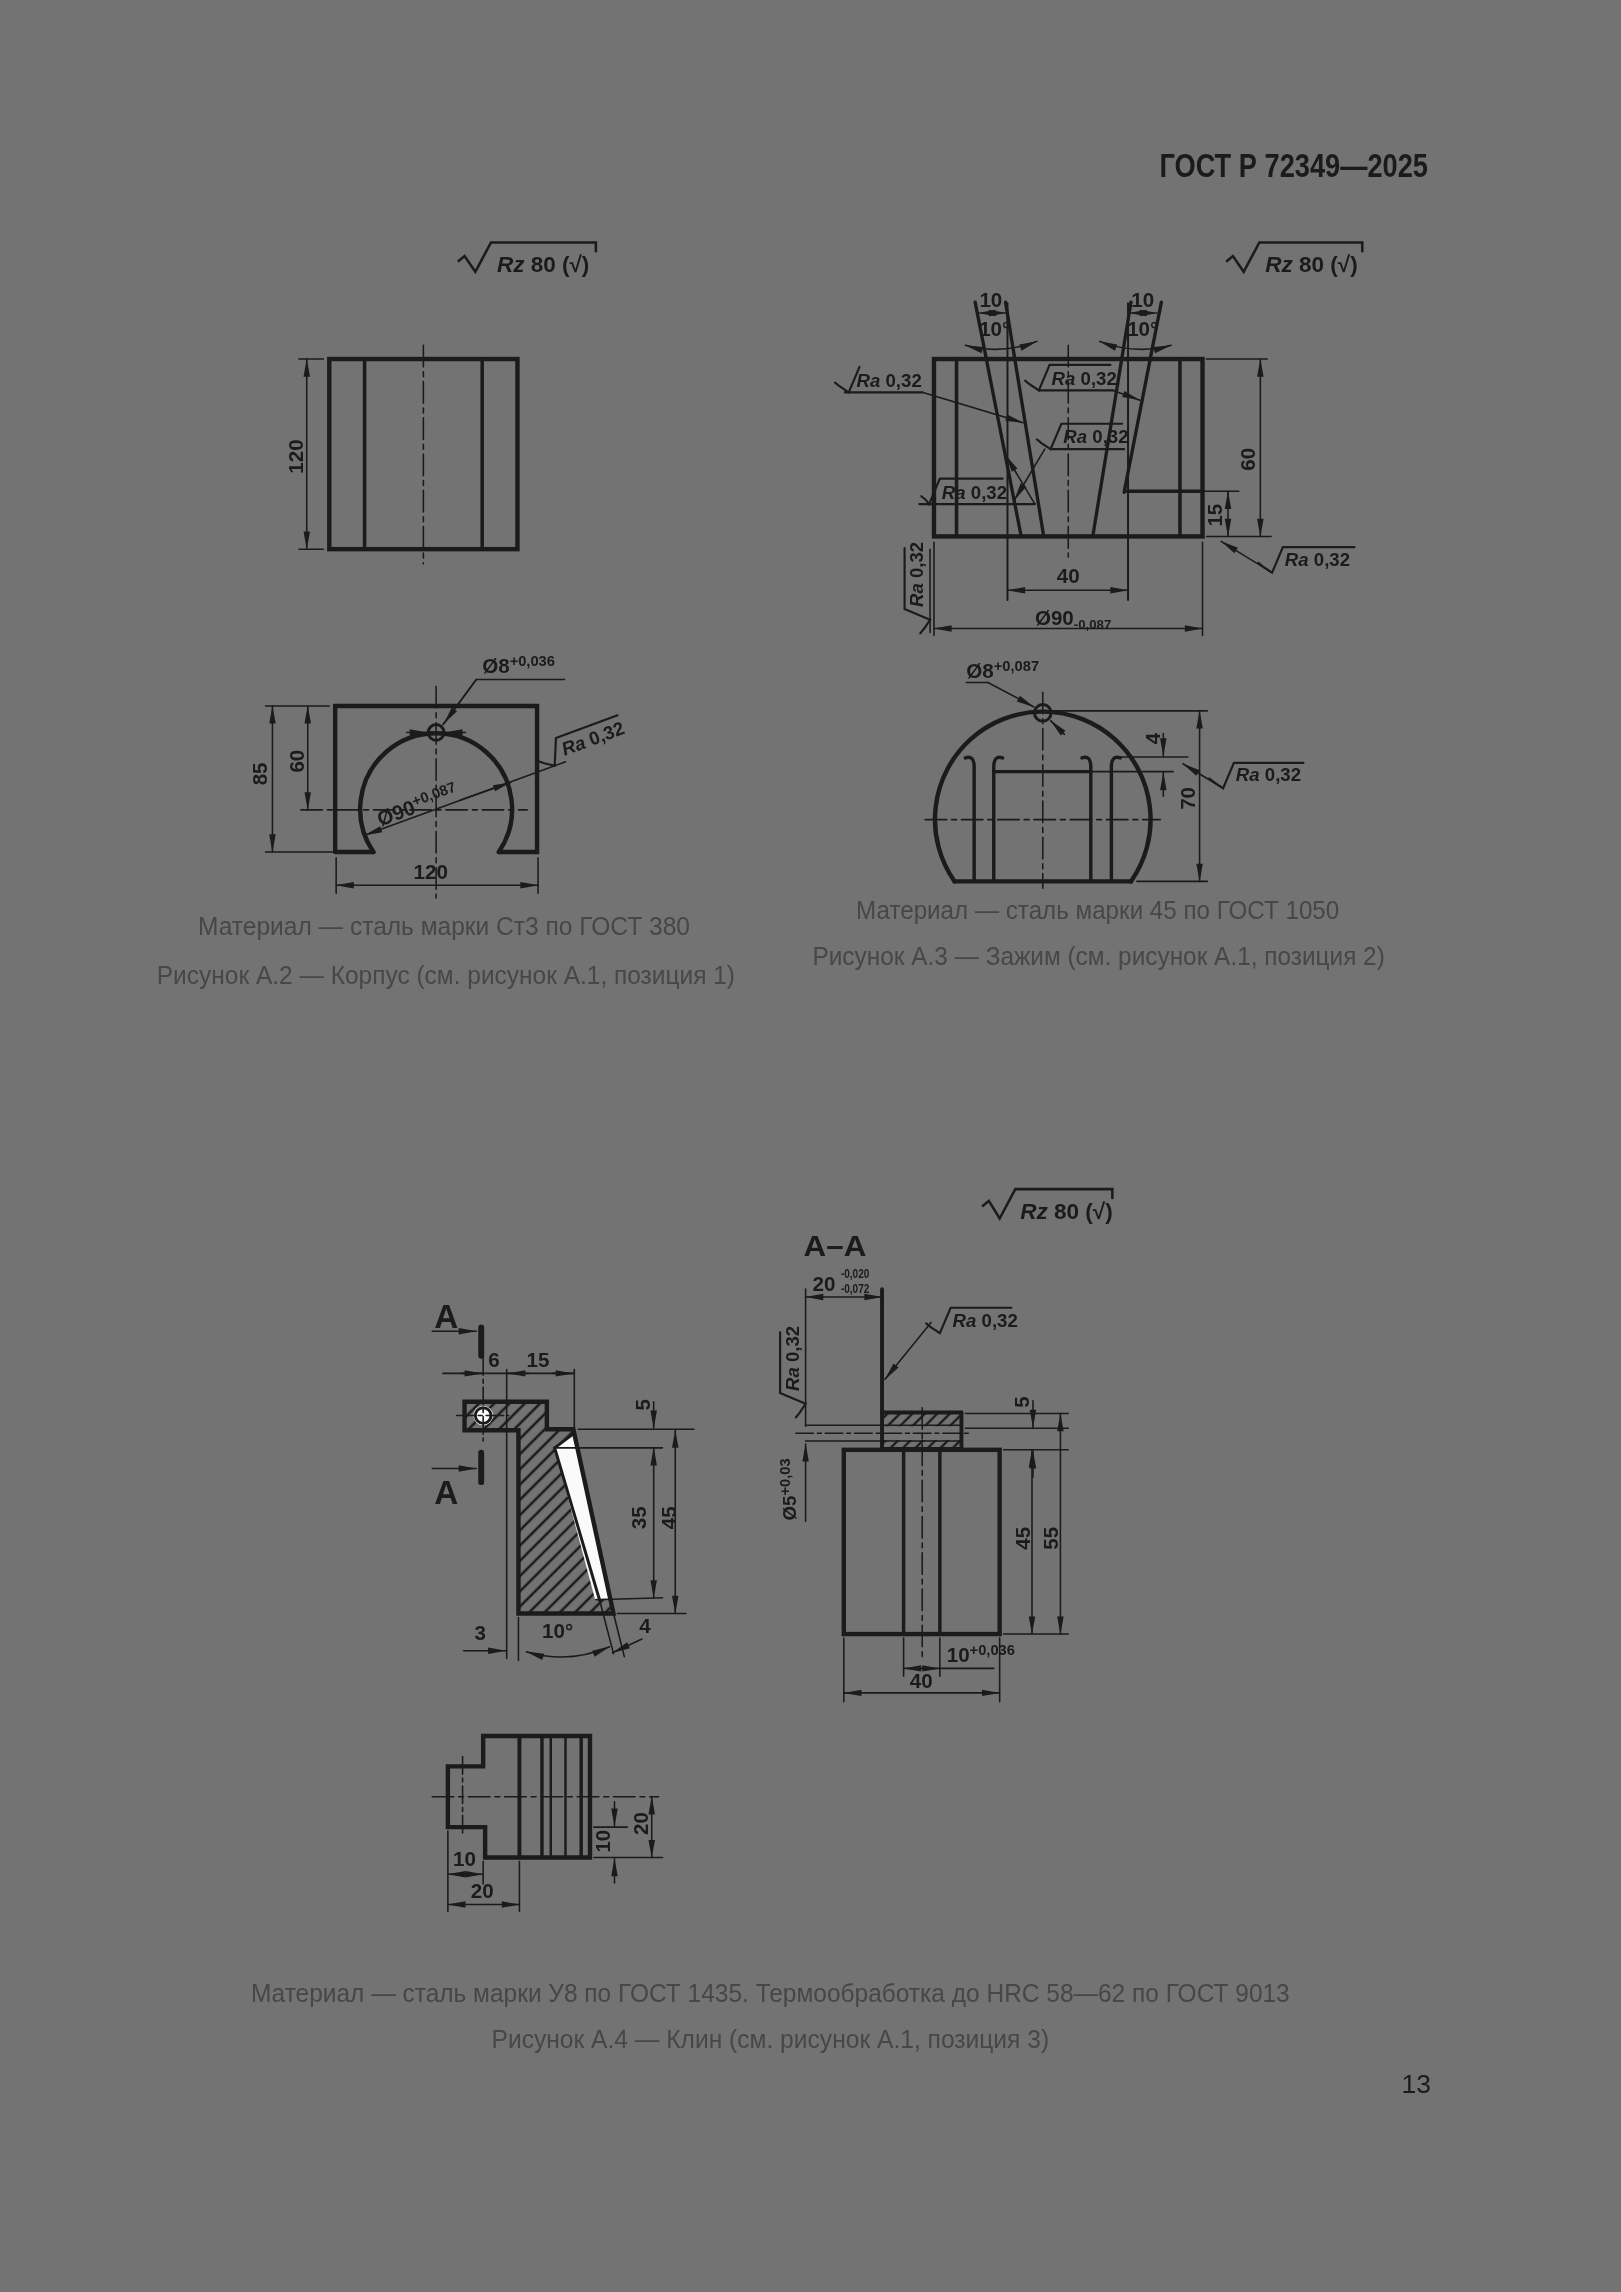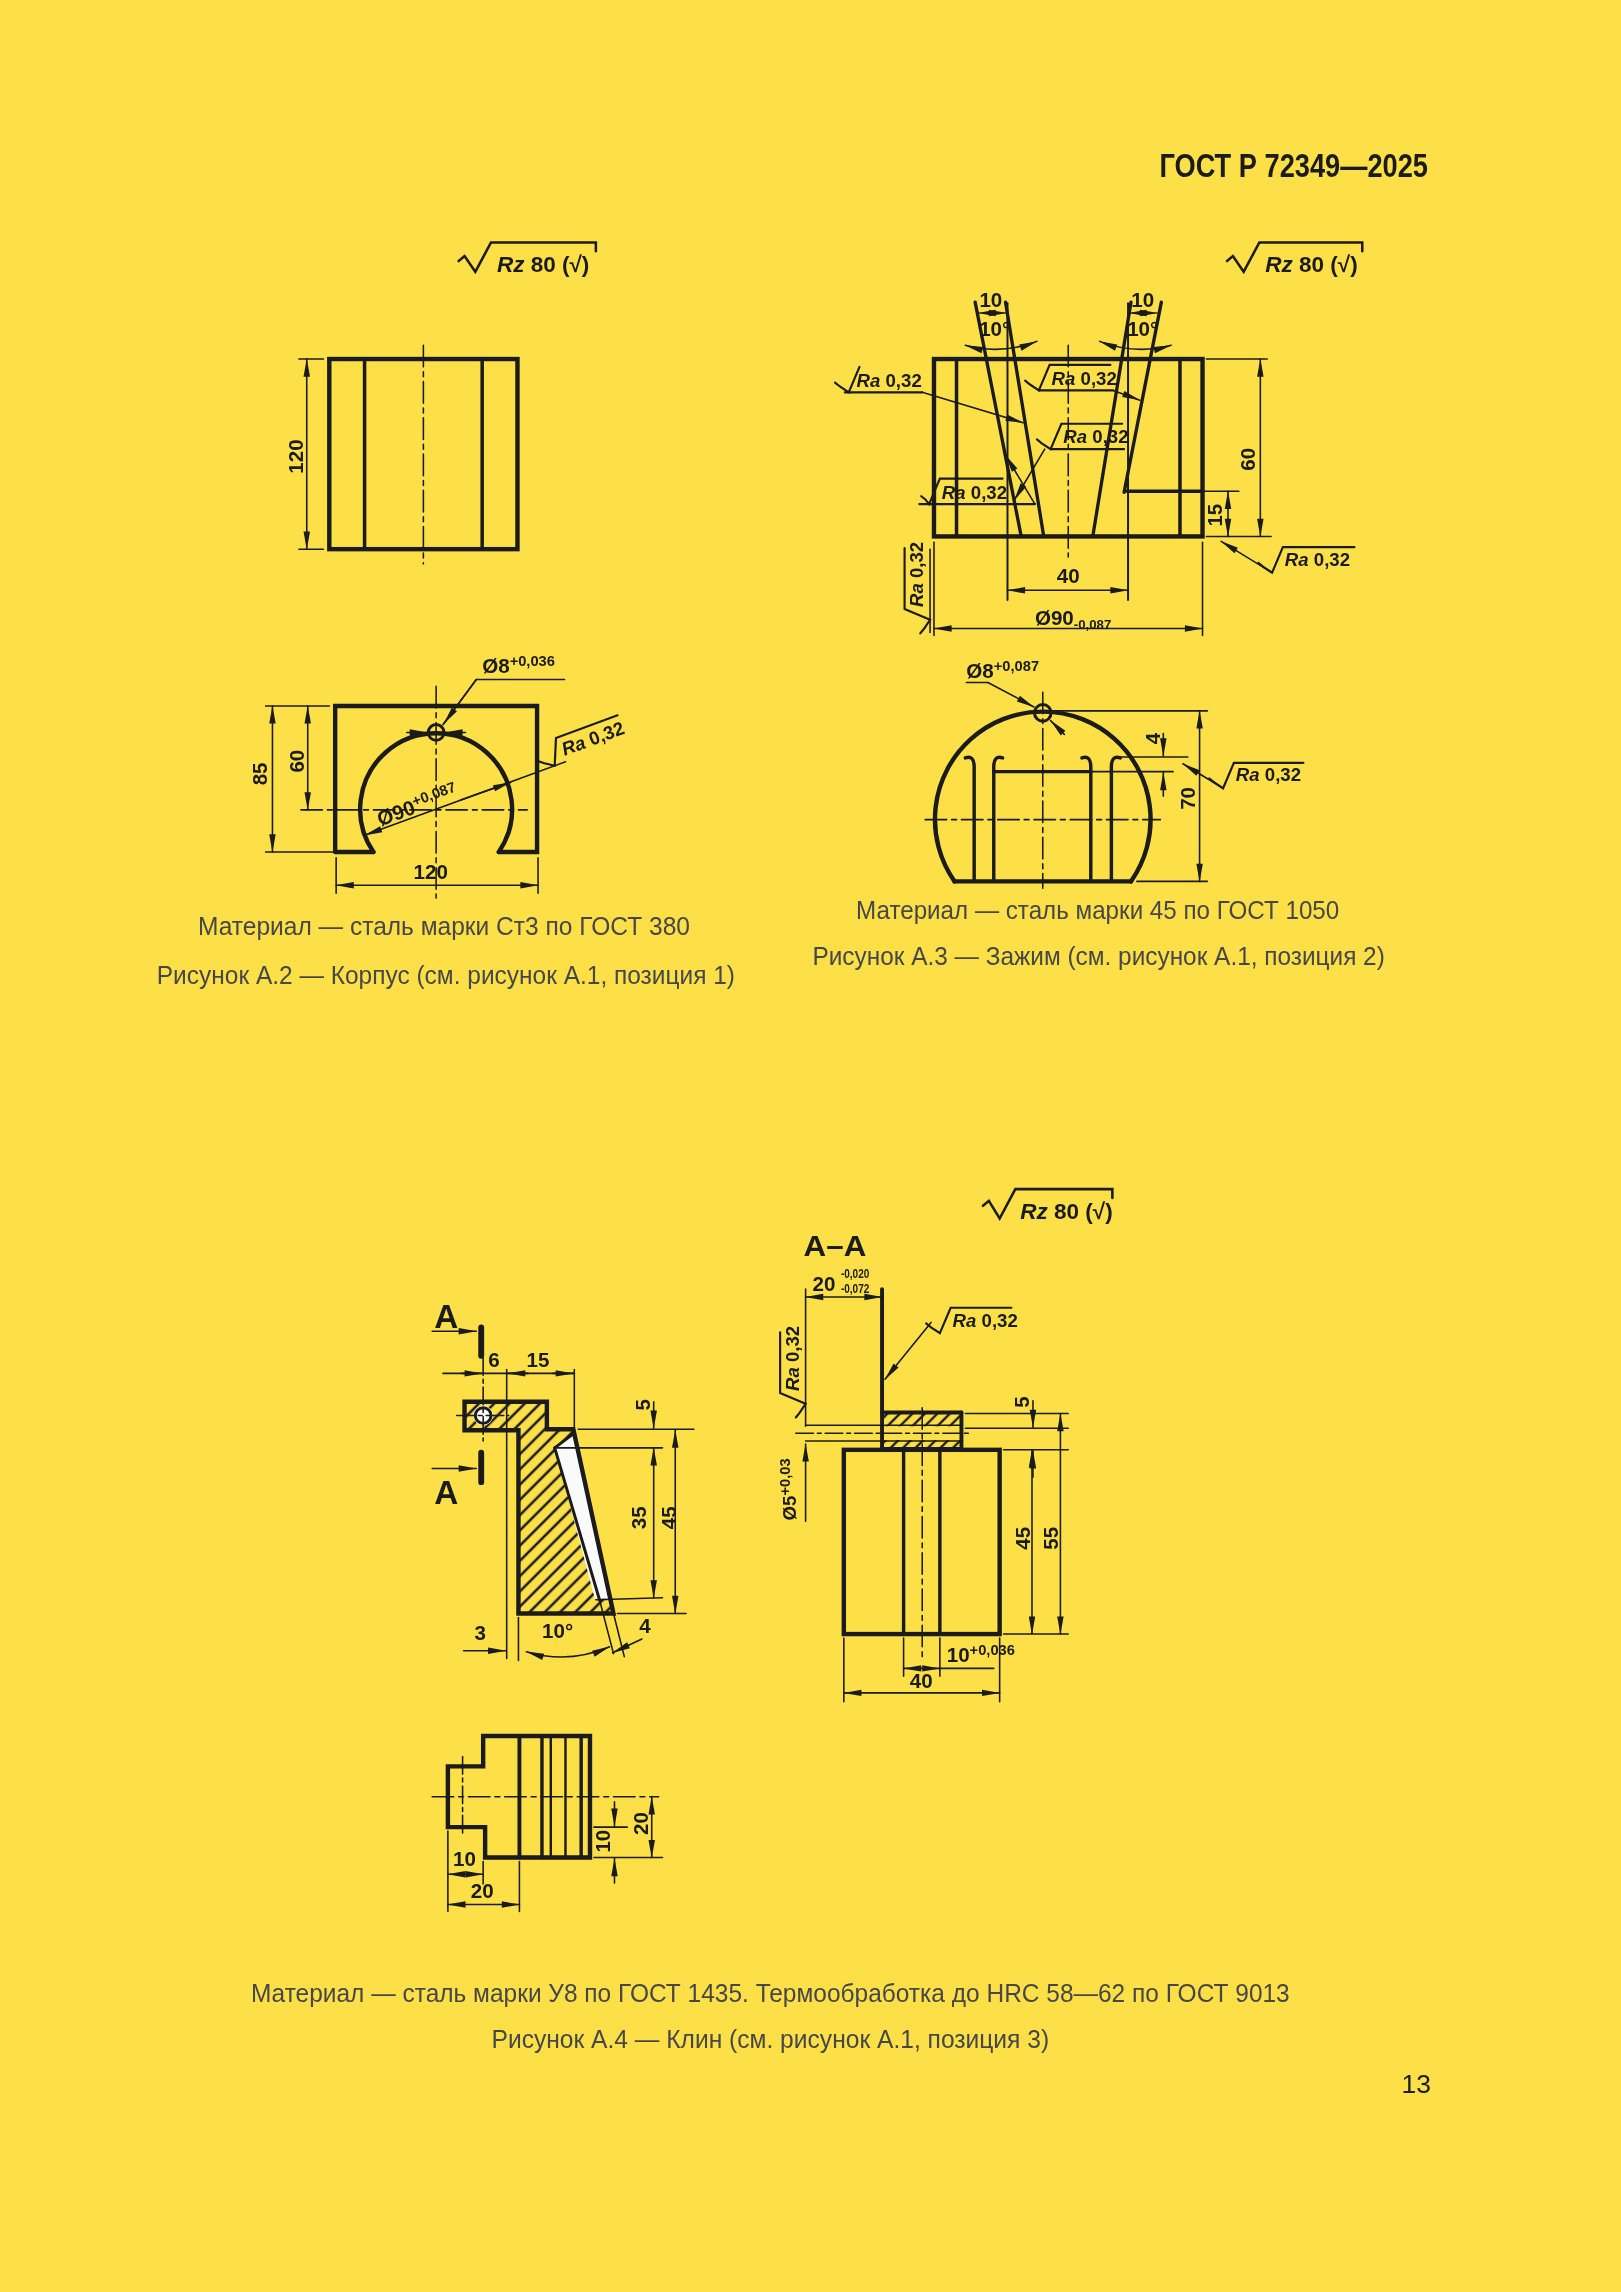--- a/index.html
+++ b/index.html
@@ -1,16 +1,16 @@
 <!DOCTYPE html>
 <html><head>
 <meta charset="utf-8">
 <style>
   html,body{margin:0;padding:0;background:#ffffff;}
-  #page{position:relative;width:1621px;height:2293px;background:#fde047;overflow:hidden;}
+  #page{position:relative;width:1621px;height:2293px;background:#737373;overflow:hidden;}
   svg{position:absolute;left:0;top:0;}
   text{font-family:"Liberation Sans", sans-serif;fill:#1b1b1b;}
   .cap{font-size:26px;fill:#474747;}
   .dim{font-size:21px;font-weight:bold;}
   .sup{font-size:15px;font-weight:bold;}
   .ra{font-size:19px;font-weight:bold;}
 </style>
 </head>
 <body>
 <div id="page">

